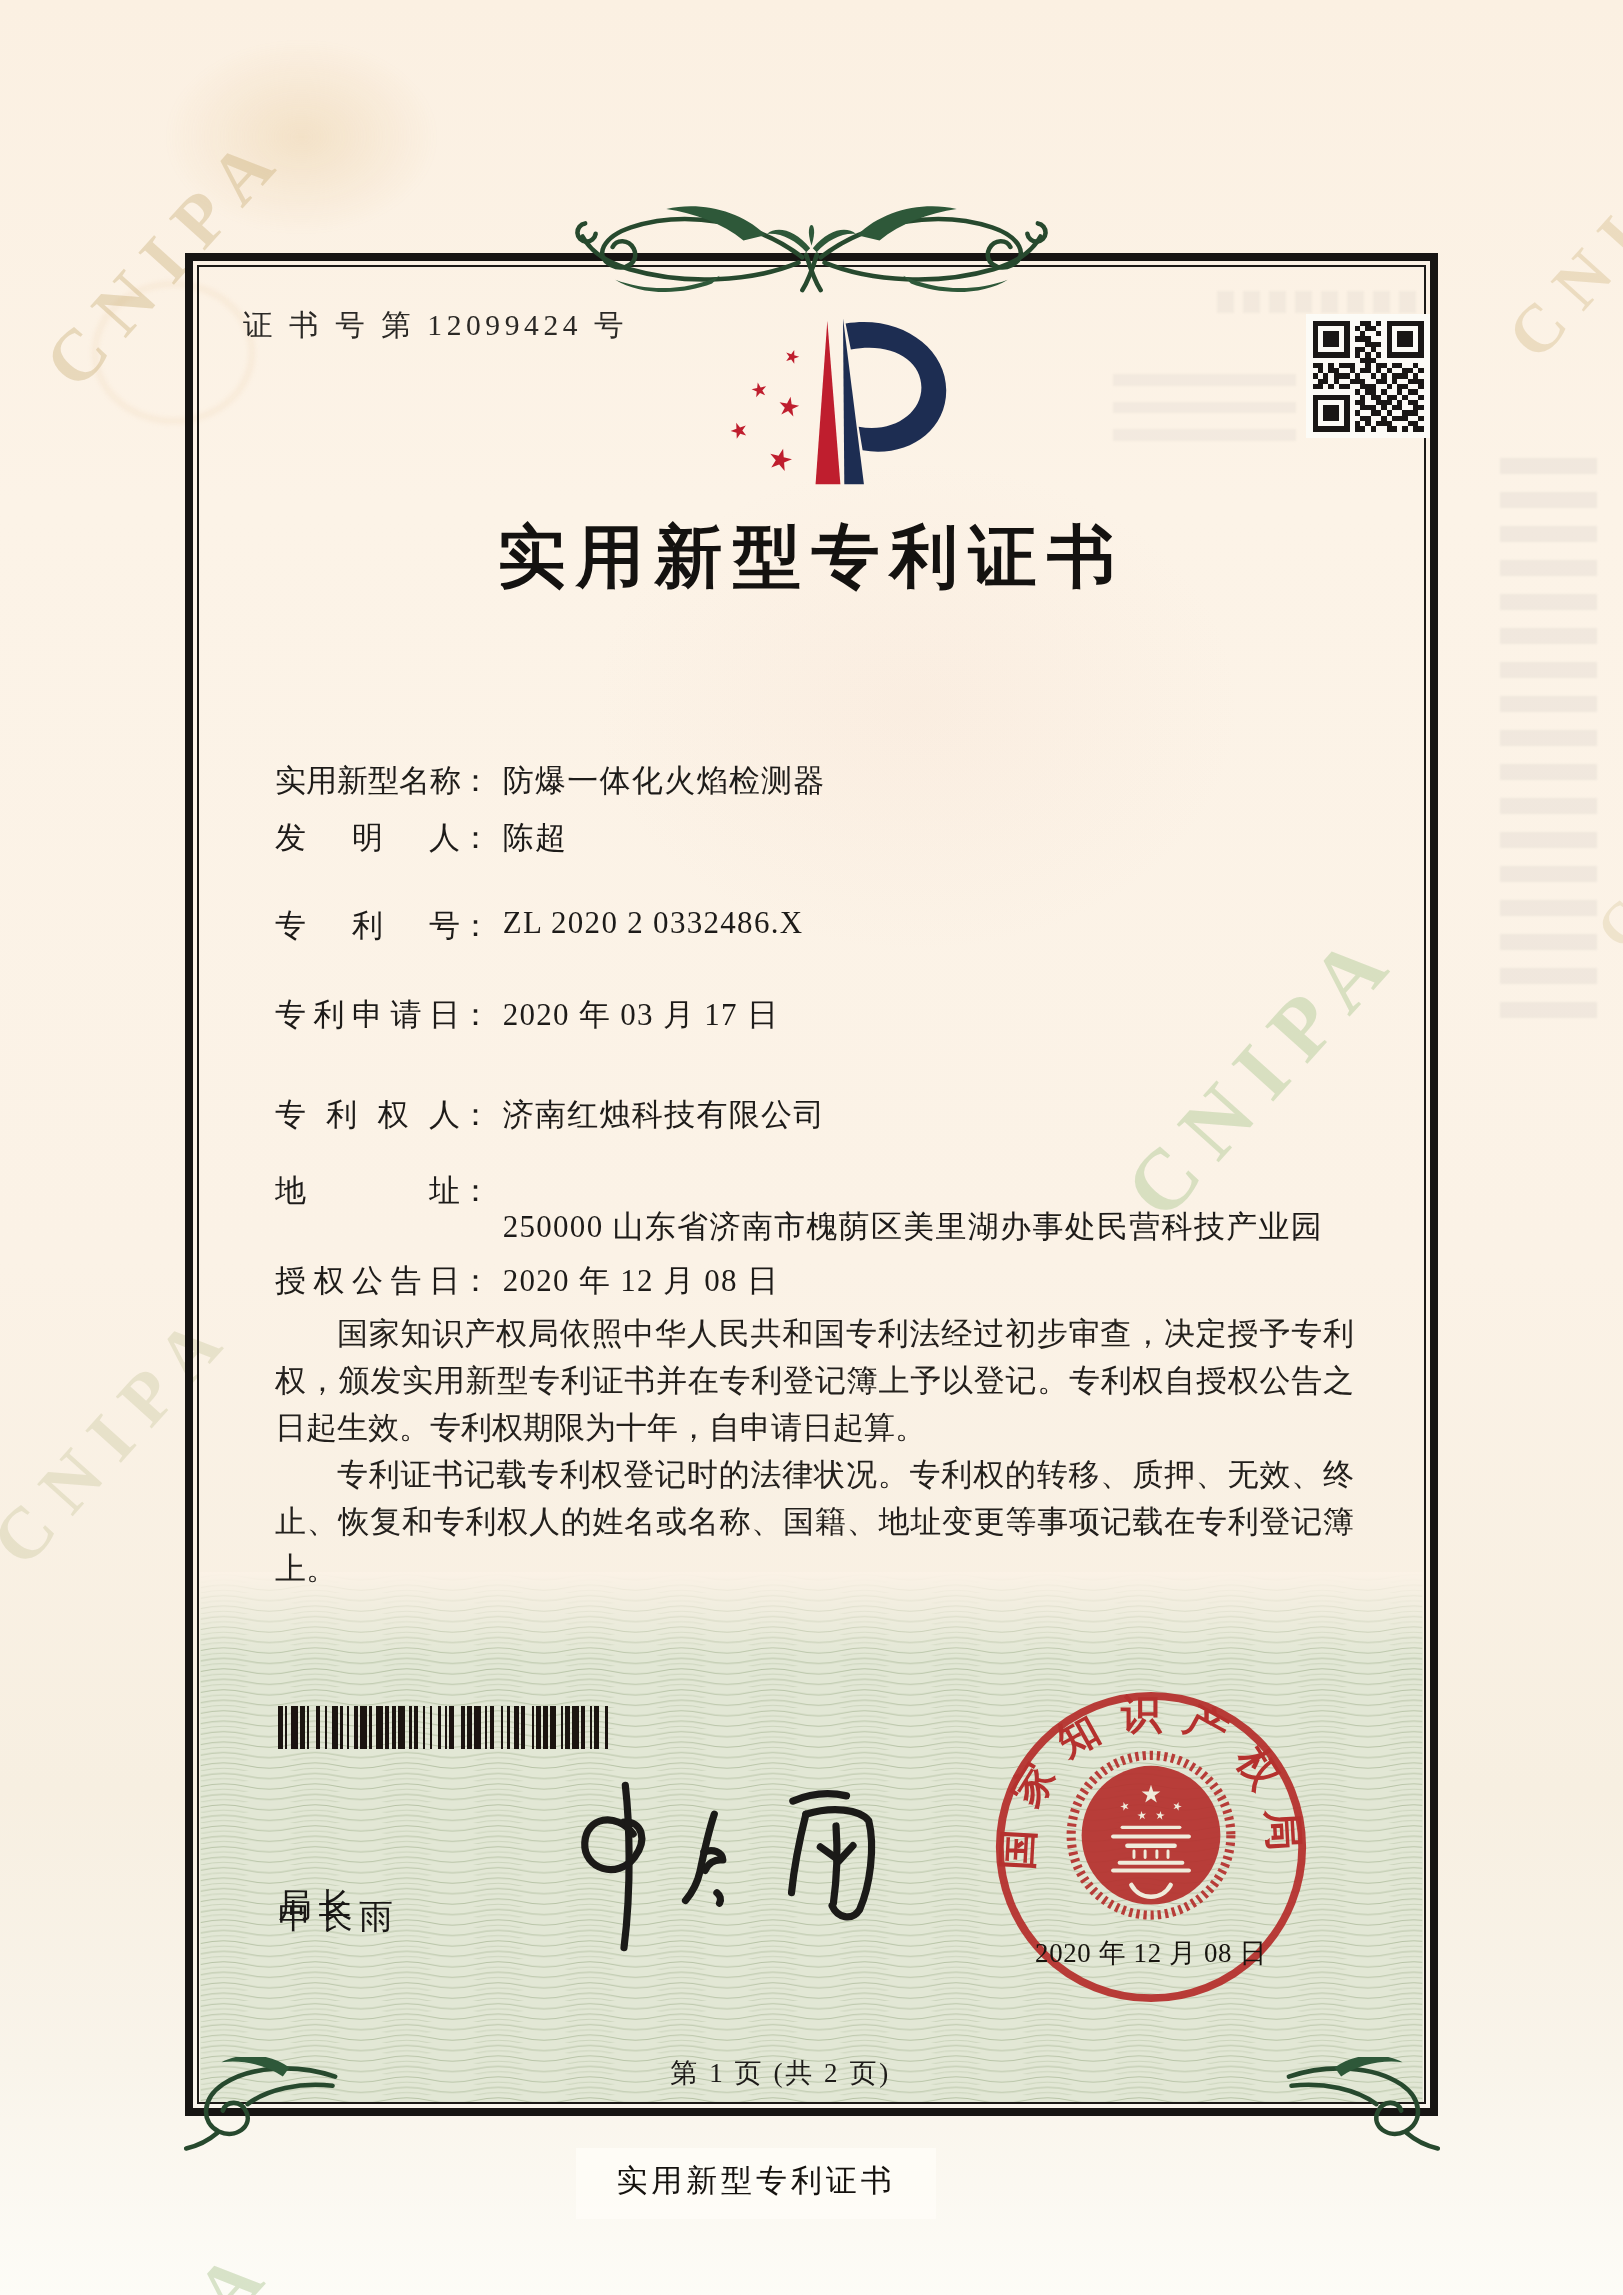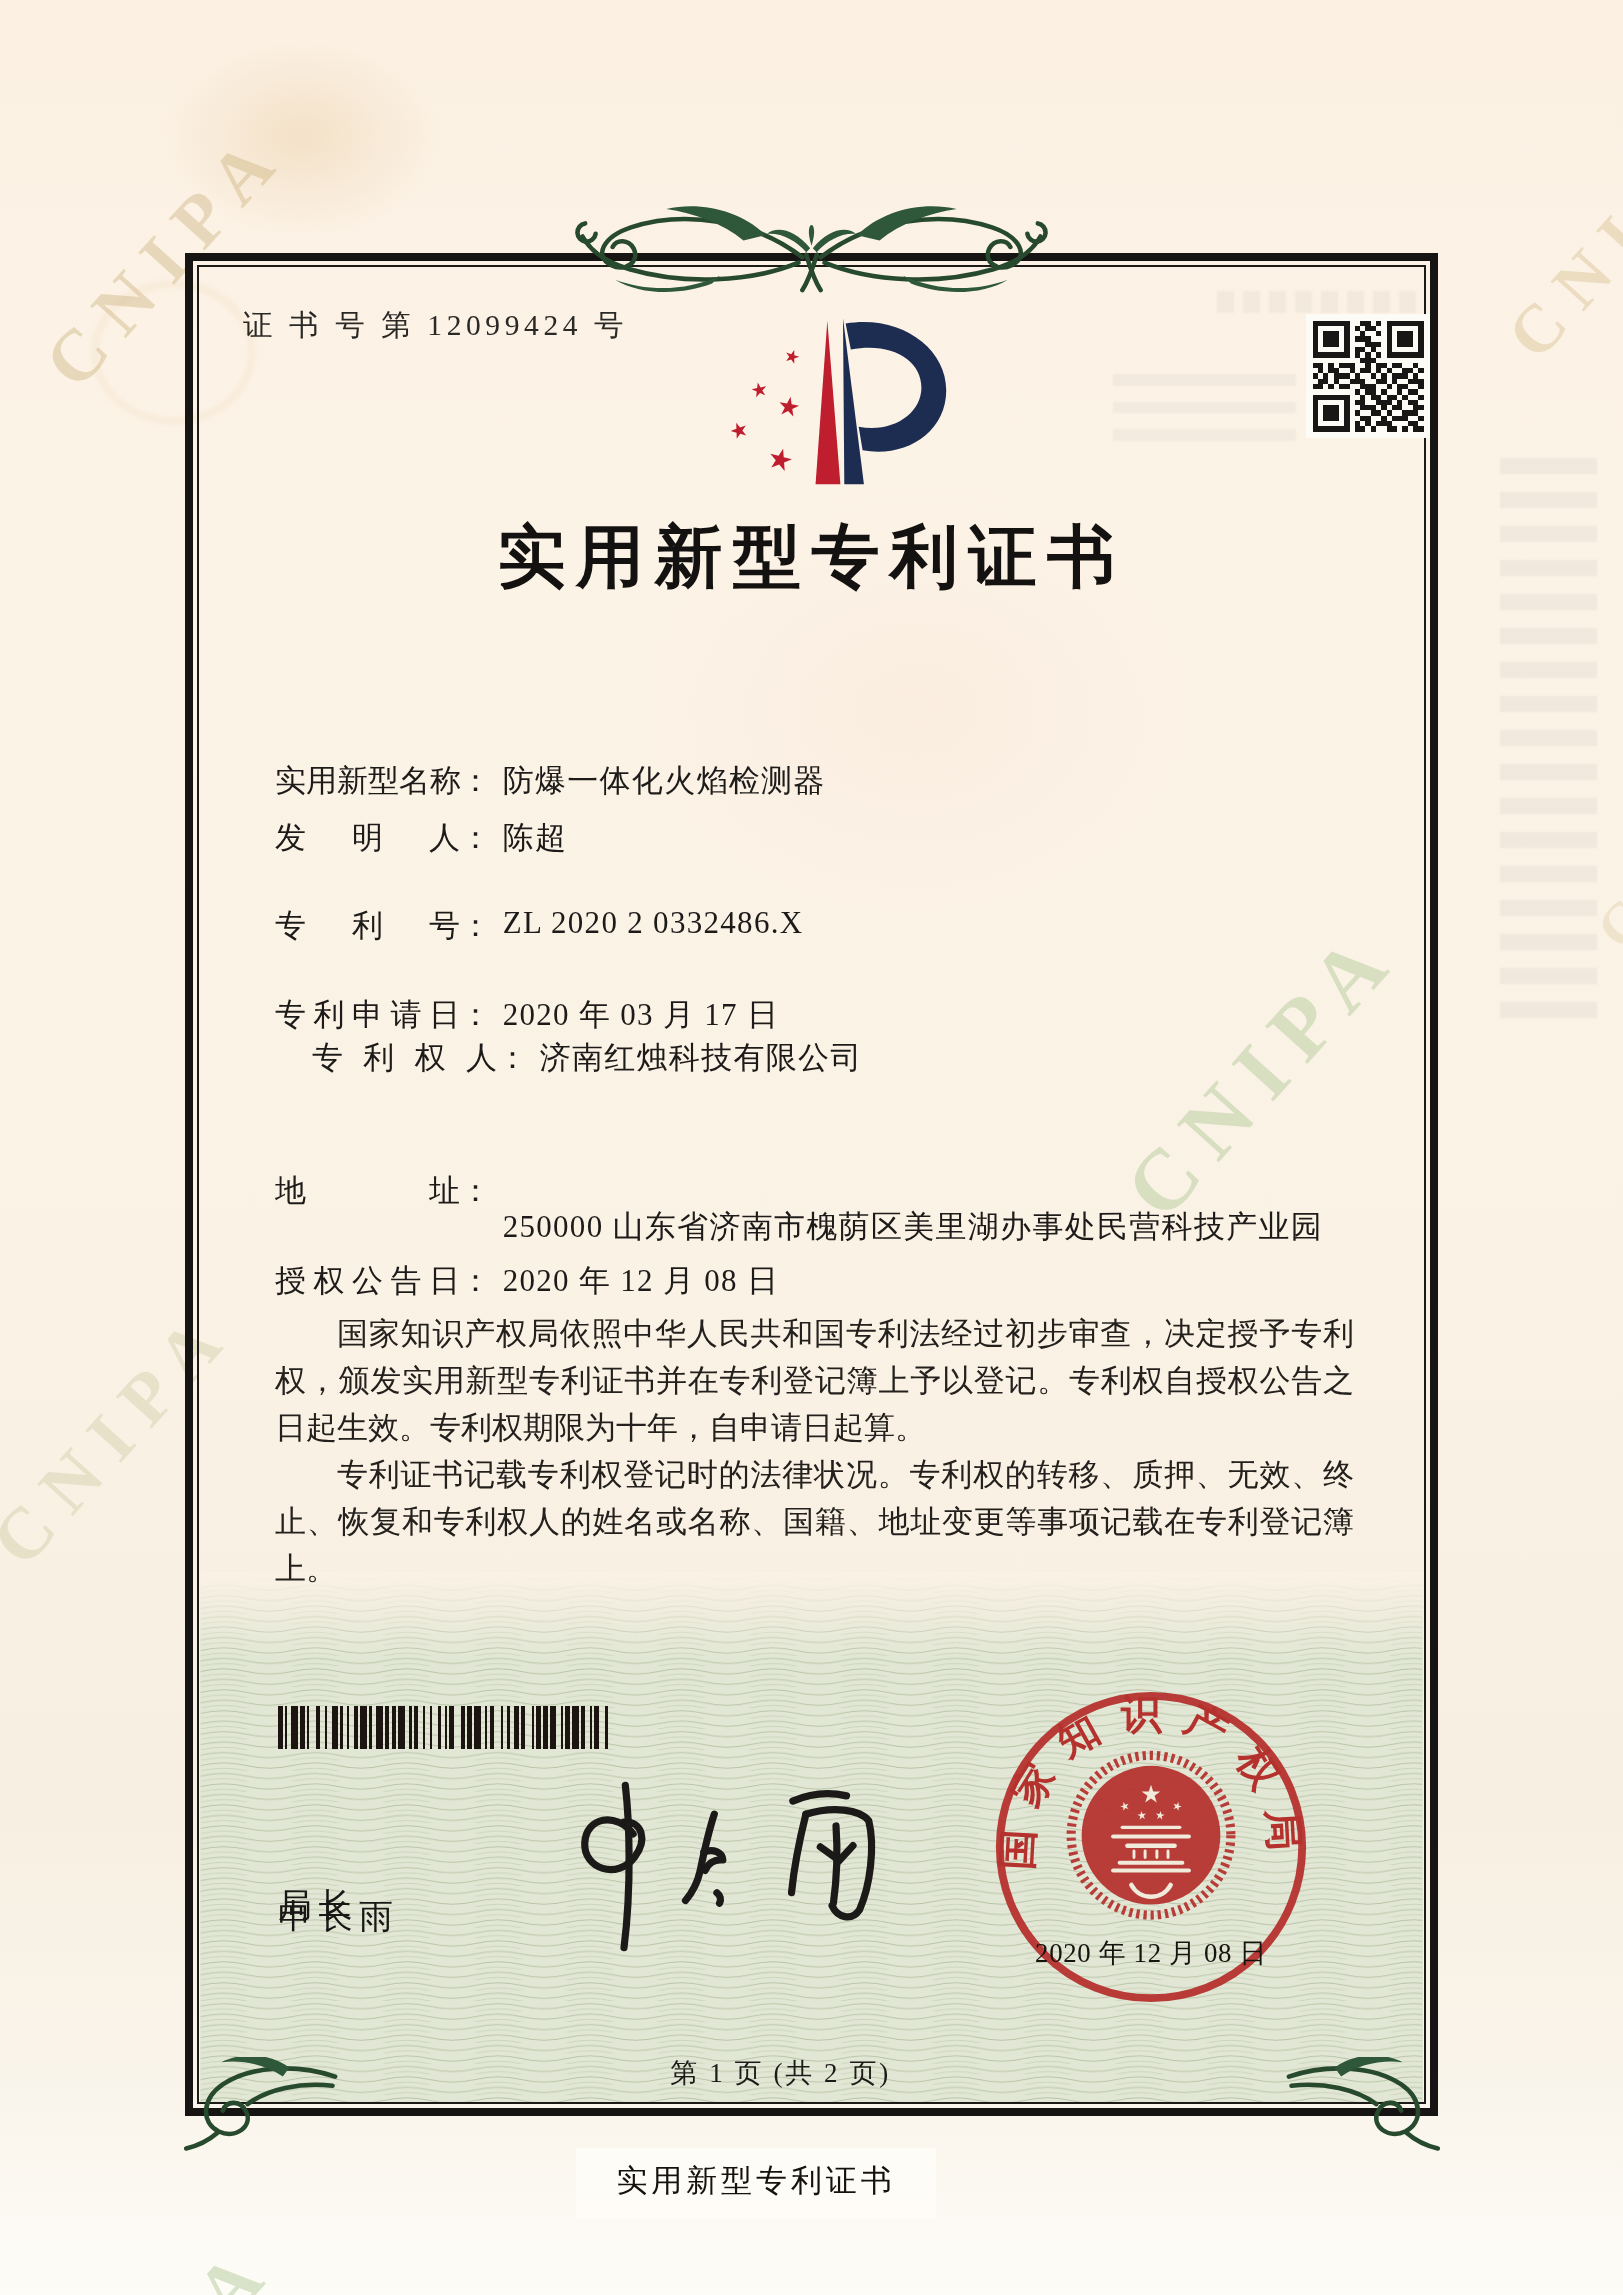--- a/index.html
+++ b/index.html
@@ -398,21 +398,21 @@
     <span class="fvalue">陈超</span>
   </div>
   <div class="row" style="top:905px;">
     <span class="flabel">专利号</span><span class="colon">：</span>
     <span class="fvalue">ZL 2020 2 0332486.X</span>
   </div>
   <div class="row" style="top:994px;">
     <span class="flabel">专利申请日</span><span class="colon">：</span>
     <span class="fvalue">2020 年 03 月 17 日</span>
   </div>
-  <div class="row" style="top:1037px;margin-left:37px;">
+  <div class="row" style="top:1094px;">
     <span class="flabel">专利权人</span><span class="colon">：</span>
     <span class="fvalue">济南红烛科技有限公司</span>
   </div>
   <div class="row" style="top:1170px;">
     <span class="flabel">地址</span><span class="colon">：</span>
     <span class="fvalue wrap">250000 山东省济南市槐荫区美里湖办事处民营科技产业园</span>
   </div>
   <div class="row" style="top:1260px;">
     <span class="flabel">授权公告日</span><span class="colon">：</span>
     <span class="fvalue">2020 年 12 月 08 日</span>

